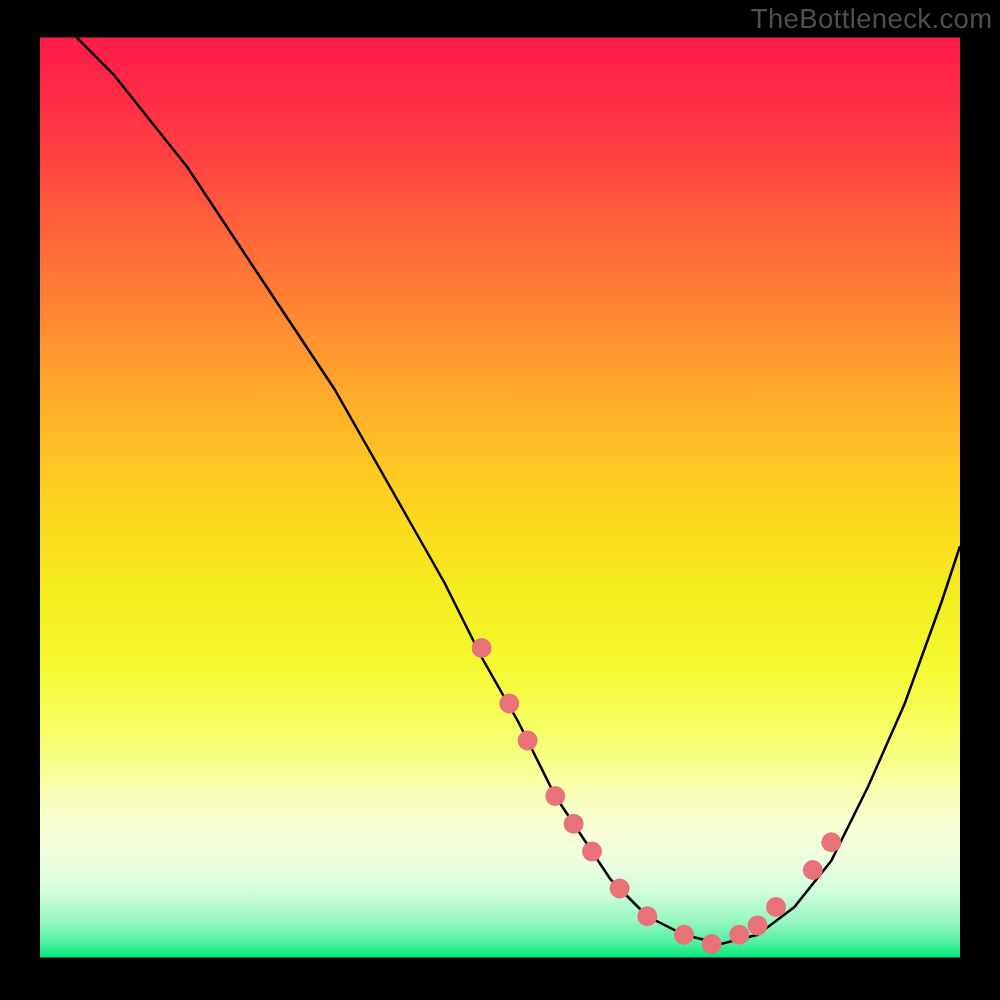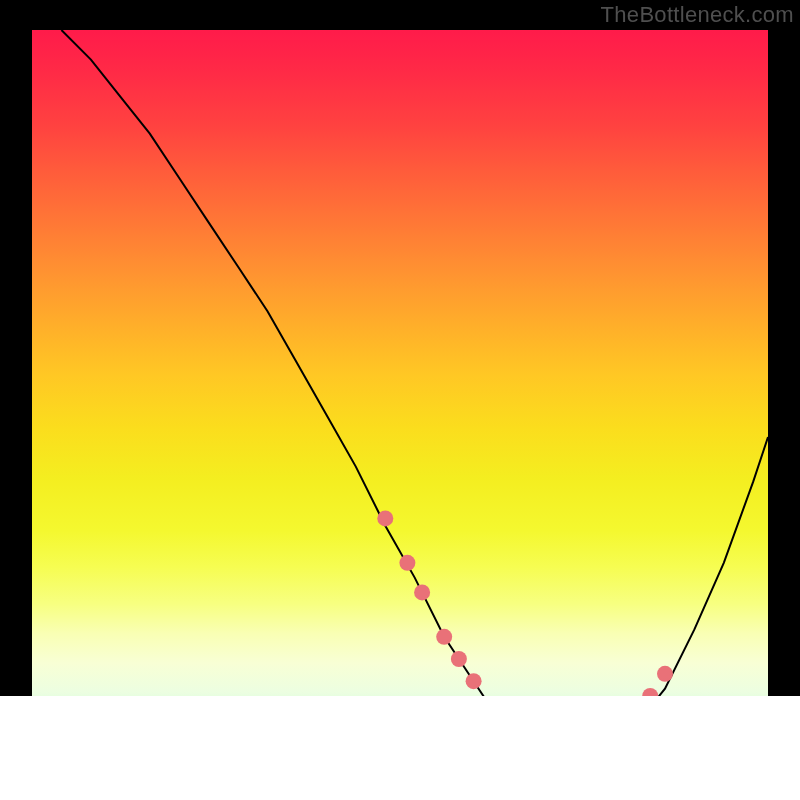--- a/index.html
+++ b/index.html
@@ -4,21 +4,21 @@
 <style>
   body {
     margin: 0;
     padding: 0;
     background: #fff;
     font-family: Arial, Helvetica, sans-serif;
   }
   .stage {
     position: relative;
     width: 800px;
-    height: 696px;
+    height: 800px;
     overflow: hidden;
   }
   .watermark {
     position: absolute;
     top: 2px;
     right: 6px;
     color: #4f4f4f;
     font-size: 22px;
     font-weight: 500;
     letter-spacing: 0.3px;

